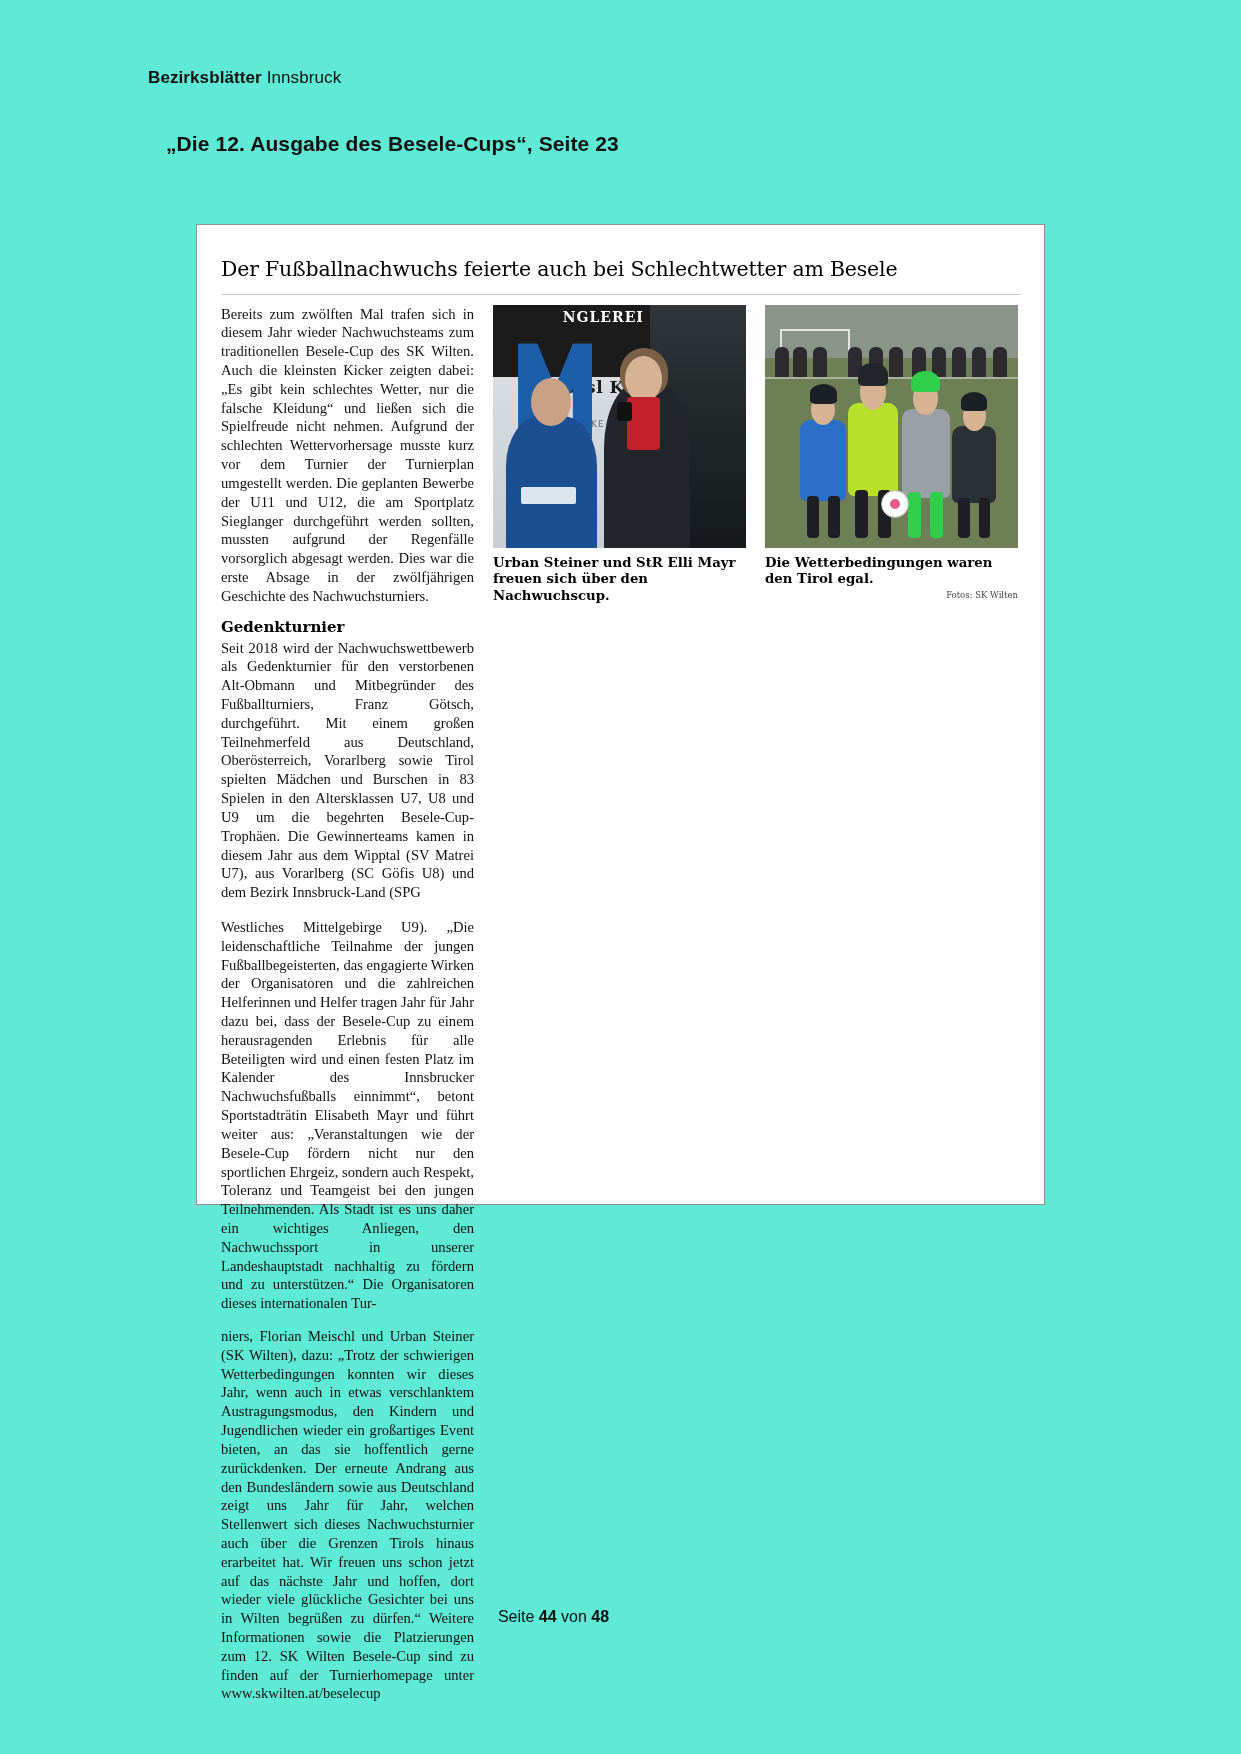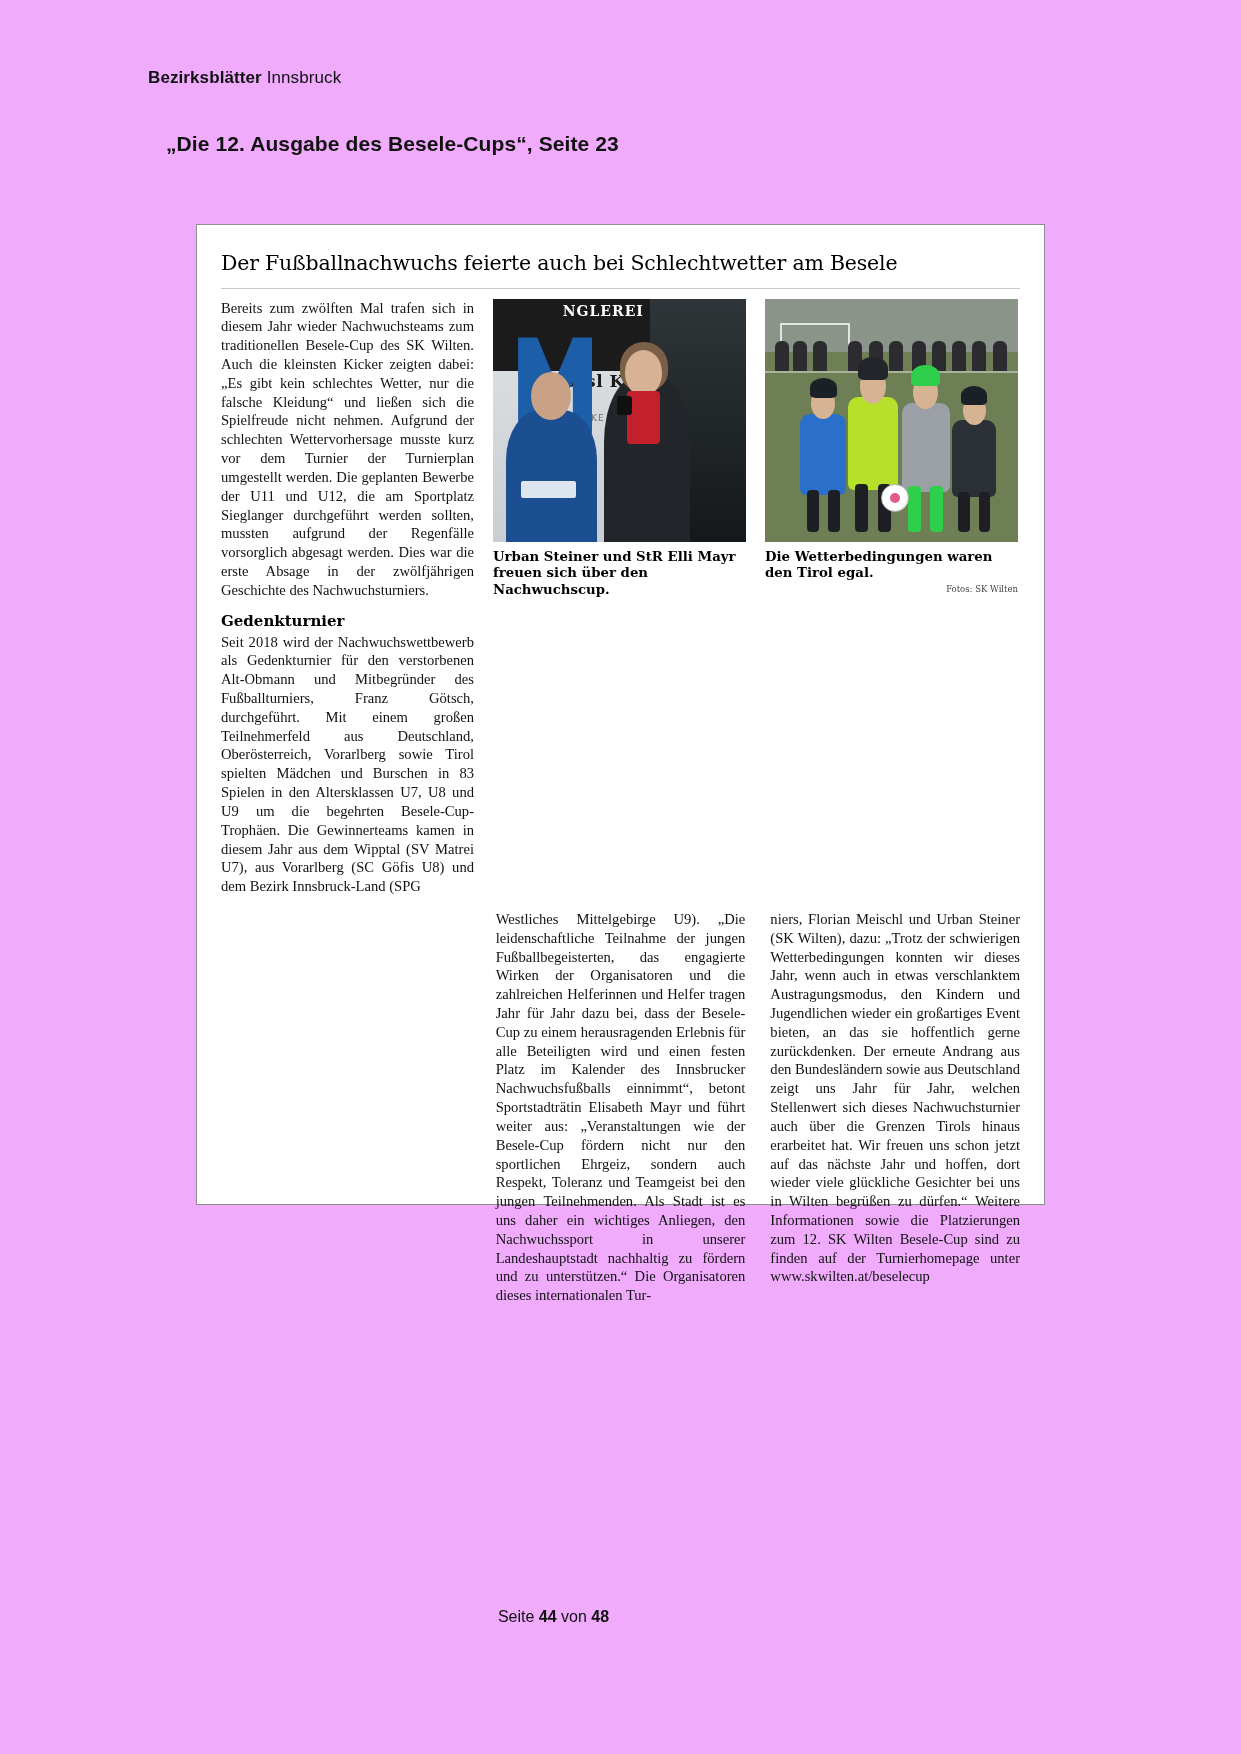--- a/index.html
+++ b/index.html
@@ -14,21 +14,21 @@
     font-family: "Liberation Sans", sans-serif;
     color: #000;
     overflow: hidden;
   }
 
   .page {
     position: absolute;
     left: 0; top: 0;
     width: 1241px;
     height: 1754px;
-    background: #f0abfc;
+    background: #5eead4;
   }
 
   
   .doc-header {
     position: absolute;
     left: 148px;
     top: 68px;
     font-size: 17px;
     letter-spacing: 0.1px;
     color: #111;
@@ -72,21 +72,21 @@
     line-height: 1.06;
     letter-spacing: -0.6px;
     color: #000;
     margin: 4px 0 0 0;
   }
   .art-subhead {
     font-family: "DejaVu Serif", serif;
     font-size: 20.5px;
     line-height: 1.2;
     color: #000;
-    margin-top: 4px;
+    margin-top: 10px;
     letter-spacing: -0.2px;
   }
 
   .rule {
     border: 0;
     border-top: 1px solid #c9c9c9;
     margin: 12px 0 10px 0;
   }
 
   
@@ -138,22 +138,23 @@
     font-family: "DejaVu Serif", serif;
     font-size: 8.5px;
     color: #444;
     text-align: right;
     margin-top: 2px;
     font-weight: normal;
   }
 
   .lower-cols {
     display: flex;
-    gap: 25px;
-    margin-top: 14px;
+    gap: 14px;
+    margin-top: 2px;
+    flex-direction: column;
   }
 
   
   .p1-bg { position:absolute; inset:0; background:#1a1a1a; }
   .p1-banner {
     position: absolute; left: 0; top: 0; width: 62%; height: 100%;
     background: linear-gradient(#dfe3e6, #c9ced2);
   }
   .p1-banner-top {
     position:absolute; left:0; top:0; width:100%; height:30%;

